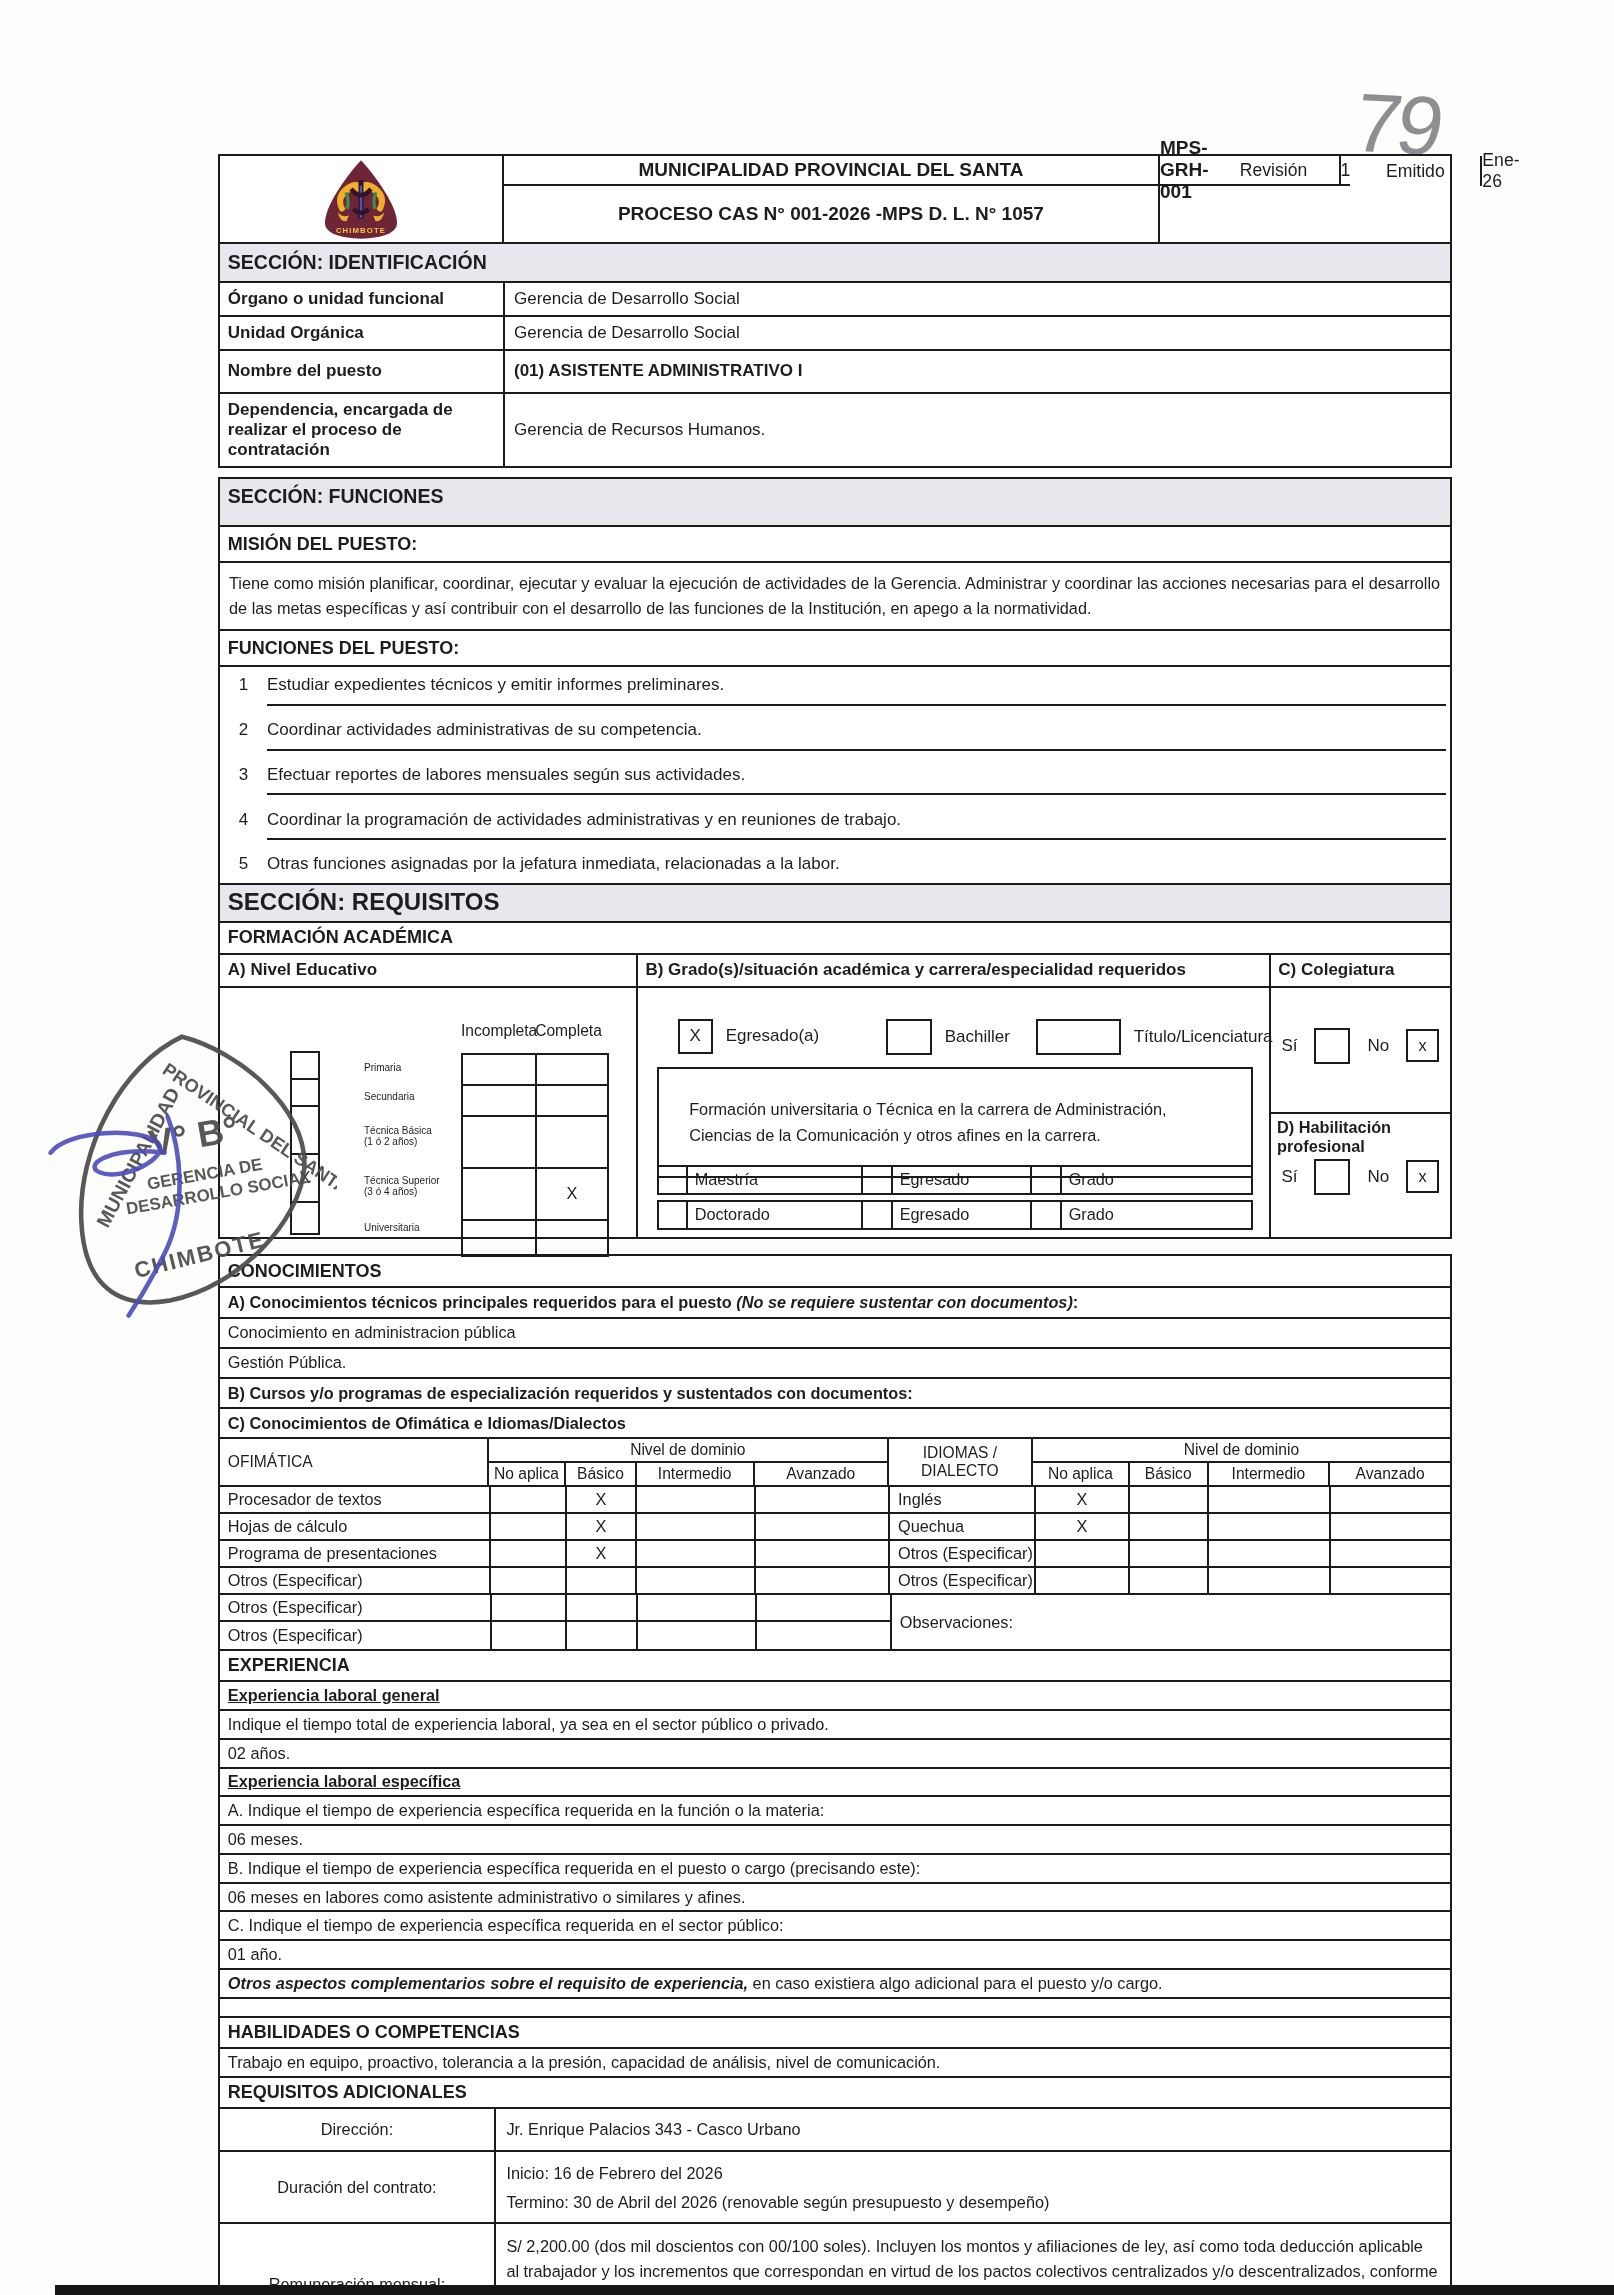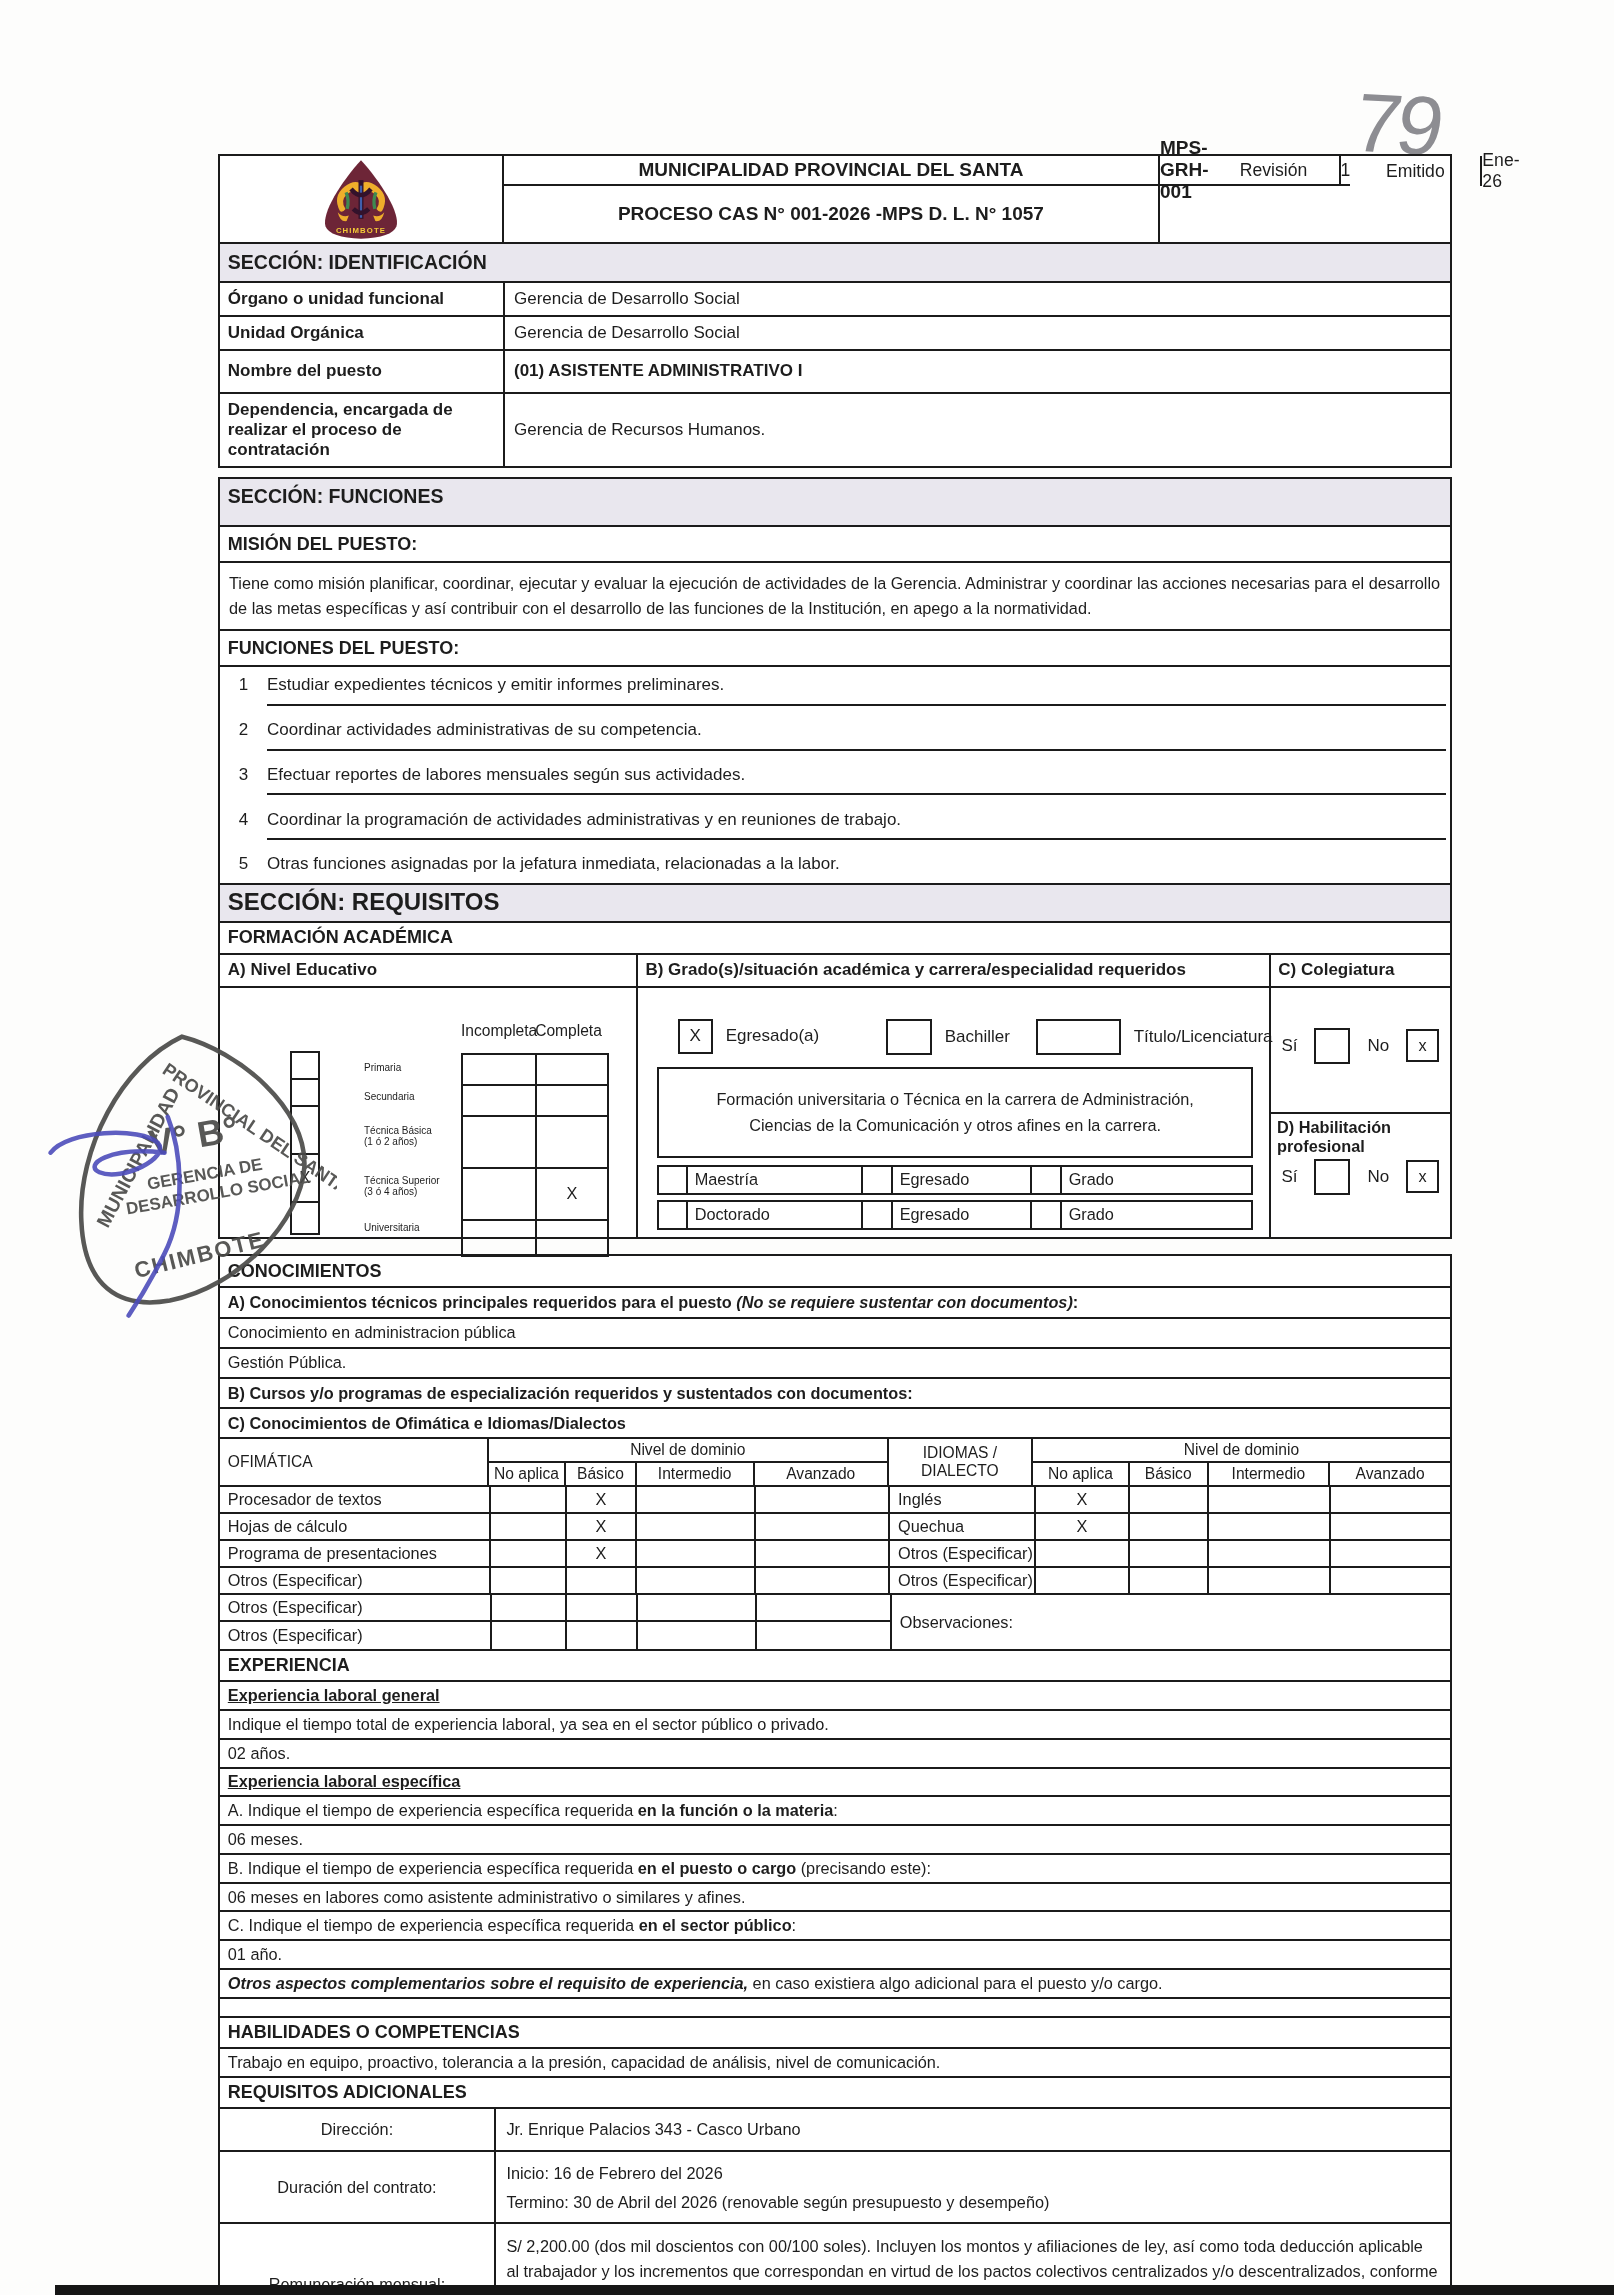--- a/index.html
+++ b/index.html
@@ -78,22 +78,22 @@
   .ic-grid { position: absolute; left: 241px; top: 65px; border: 2px solid #1b1b1b; }
   .ic-row { display: flex; border-bottom: 2px solid #1b1b1b; }
   .ic-row:last-child { border-bottom: none; }
   .ic-cell { width: 72px; display: flex; align-items: center; justify-content: center; font-size: 16.3px; }
   .ic-cell + .ic-cell { border-left: 2px solid #1b1b1b; }
   .rh48 { height: 29px; } .rh78 { height: 50px; } .rh52 { height: 34px; }
 
   .b-opt { position: absolute; top: 31px; display: flex; align-items: center; }
   .b-box { border: 2px solid #1b1b1b; display: inline-flex; align-items: center; justify-content: center; font-size: 17px; }
   .b-lab { font-size: 17px; margin-left: 13px; }
-  .carrera-box { position: absolute; left: 19.5px; top: 79px; width: 596px; height: 91px; border: 2px solid #1b1b1b;
-                 display: flex; align-items: center; justify-content: center; text-align: center; font-size: 16.3px; line-height: 1.6; padding: 0 30px; }
+  .carrera-box { position: absolute; left: 19.5px; top: 79px; width: 596px; height: 111px; border: 2px solid #1b1b1b;
+                 display: flex; align-items: center; justify-content: center; text-align: left; font-size: 16.3px; line-height: 1.6; padding: 0 30px; }
   .deg-row { position: absolute; left: 19.5px; width: 596px; height: 30px; border: 2px solid #1b1b1b; display: flex; font-size: 16.3px; }
   .deg-row > div { display: flex; align-items: center; padding-left: 6.5px; }
   .deg-row > div + div { border-left: 2px solid #1b1b1b; }
   .dc1 { width: 27px; } .dc2 { width: 175px; } .dc3 { width: 30px; } .dc4 { width: 139px; } .dc5 { width: 30px; } .dc6 { flex: 1; }
 
   .sino { position: absolute; width: 100%; display: flex; align-items: center; justify-content: center; gap: 17px; font-size: 17px; }
   .sino .bx { border: 2px solid #1b1b1b; width: 36px; height: 36px; display: inline-flex; align-items: center; justify-content: center; font-size: 16.3px; }
   .d-divider { position: absolute; left: 0; right: 0; top: 124px; border-top: 2px solid #1b1b1b; }
   .d-label { position: absolute; top: 130px; left: 6.5px; font-weight: 700; font-size: 16.3px; }
 
@@ -120,21 +120,21 @@
   .ofi-row .lab { width: 270px; display: flex; align-items: center; padding-left: 7.8px; }
   .ofi-row .lab2 { width: 146px; display: flex; align-items: center; padding-left: 7.8px; }
   .ofi-row .c { display: flex; align-items: center; justify-content: center; border-left: 2px solid #1b1b1b; }
   .ofi-split { display: flex; }
   .ofi-left { width: 670px; display: flex; flex-direction: column; }
   .obs { width: 565px; border-left: 2px solid #1b1b1b; display: flex; align-items: center; padding-left: 7.8px; font-size: 16.3px; }
 
   
   .exp-row { border-bottom: 2px solid #1b1b1b; padding: 3.9px 7.8px; font-size: 16.3px; min-height: 25px; }
   .exp-row .bu { font-weight: 700; text-decoration: underline; }
-  .exp-row .b { font-weight: 700; }
+  .exp-row .b { font-weight: 400; }
   .exp-row .bi { font-weight: 700; font-style: italic; }
   .exp-row.empty { min-height: 19.5px; }
 
   
   .ra-row { display: flex; border-bottom: 2px solid #1b1b1b; }
   .ra-row:last-child { border-bottom: none; }
   .ra-k { width: 274px; display: flex; align-items: center; justify-content: center; text-align: center; font-size: 16.3px; padding: 5.2px 10.4px; }
   .ra-v { flex: 1; border-left: 2px solid #1b1b1b; padding: 6.5px 10.4px; font-size: 16.3px; display: flex; flex-direction: column; justify-content: center; }
   .ra-v .ln { padding: 3.3px 0; line-height: 1.35; }
 

